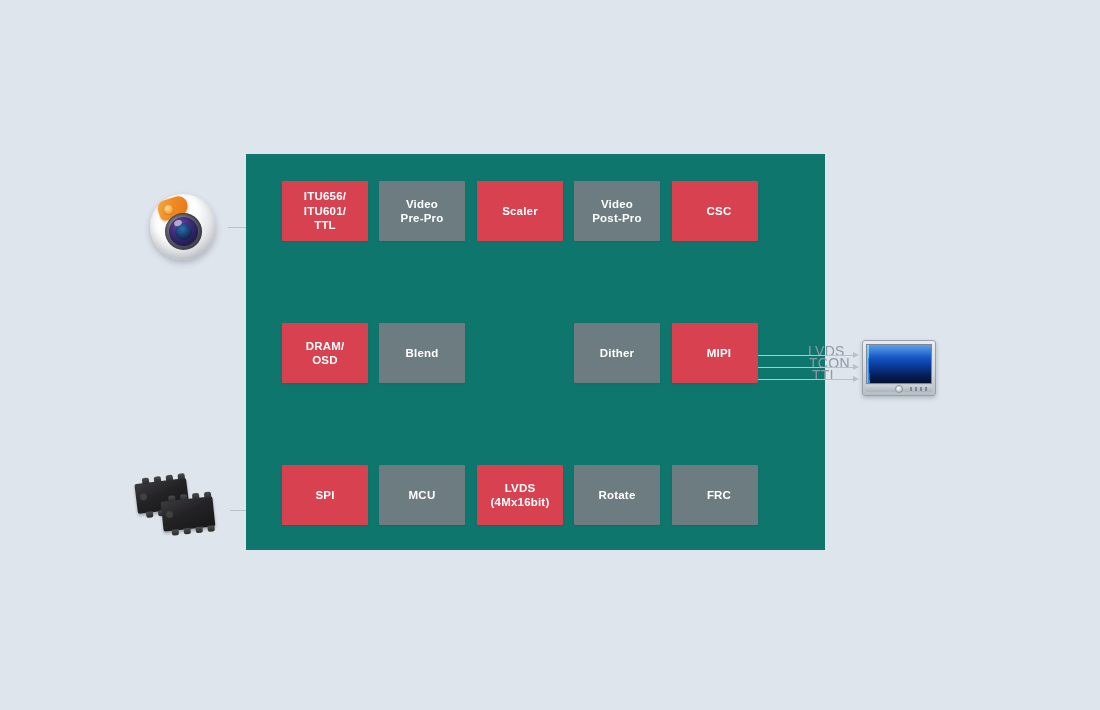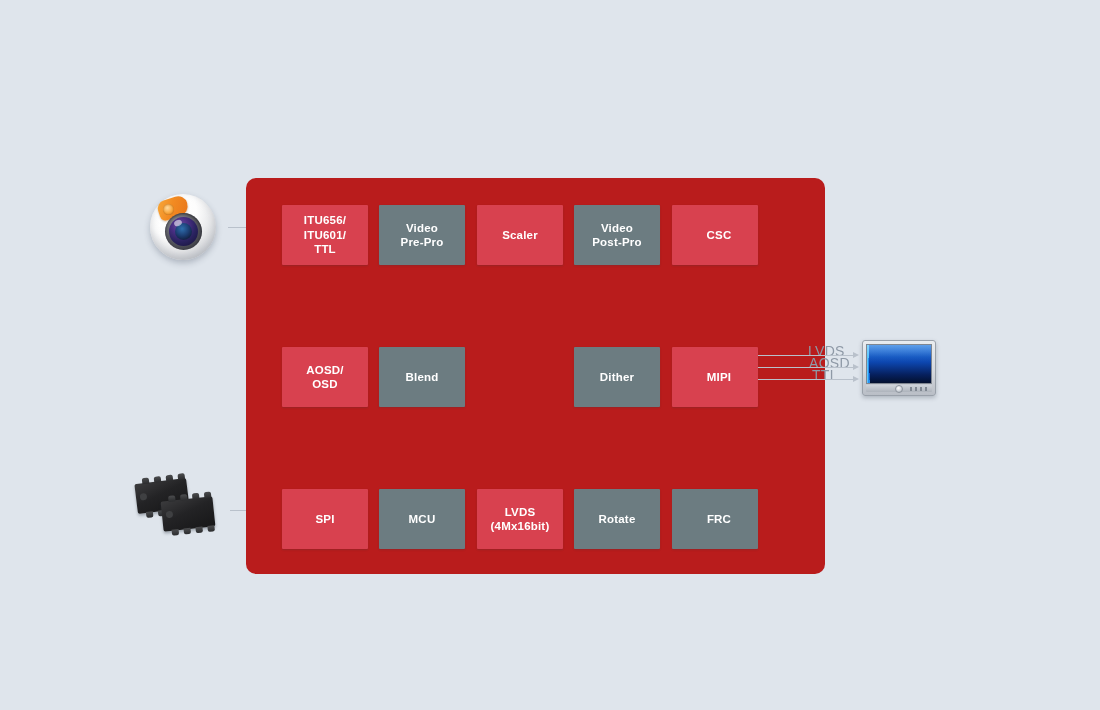--- a/index.html
+++ b/index.html
@@ -12,26 +12,25 @@
     height: 710px;
     position: relative;
     overflow: hidden;
     font-family: "Liberation Sans", sans-serif;
   }
 
   
   #soc-panel {
     position: absolute;
     left: 246px;
-    top: 178px;
+    top: 154px;
     width: 579px;
     height: 396px;
-    background: #b91c1c;
-    box-sizing: border-box;
-    border-radius: 10px;
+    background: #0f766e;
+    box-sizing: border-box;
   }
 
   
   .block {
     position: absolute;
     width: 86px;
     height: 60px;
     display: flex;
     align-items: center;
     justify-content: center;
@@ -306,21 +305,21 @@
   </div>
   <div class="block gray row1 col4">
     <span class="lbl">Video
 Post-Pro</span>
   </div>
   <div class="block red  row1 col5">
     <span class="lbl">CSC</span>
   </div>
 
   <div class="block red  row2 col1">
-    <span class="lbl">AOSD/
+    <span class="lbl">DRAM/
 OSD</span>
   </div>
   <div class="block gray row2 col2">
     <span class="lbl">Blend</span>
   </div>
   <div class="block gray row2 col4">
     <span class="lbl">Dither</span>
   </div>
   <div class="block red  row2 col5">
     <span class="lbl">MIPI</span>
@@ -342,21 +341,21 @@
   <div class="block gray row3 col5">
     <span class="lbl">FRC</span>
   </div>
 
 </div>
 
 <div class="io-label" style="left:808px; top:343px;">LVDS</div>
 <div class="arrow-line" style="left:758px; top:355px; width:96px;"></div>
 <div class="arrow-head" style="left:853px; top:351.5px;"></div>
 
-<div class="io-label" style="left:809px; top:355px;">AOSD</div>
+<div class="io-label" style="left:809px; top:355px;">TCON</div>
 <div class="arrow-line" style="left:758px; top:367px; width:96px;"></div>
 <div class="arrow-head" style="left:853px; top:363.5px;"></div>
 
 <div class="io-label" style="left:812px; top:367px;">TTL</div>
 <div class="arrow-line" style="left:758px; top:379px; width:96px;"></div>
 <div class="arrow-head" style="left:853px; top:375.5px;"></div>
 
 <div id="monitor-icon">
   <div class="mon-bezel"></div>
   <div class="mon-screen">

